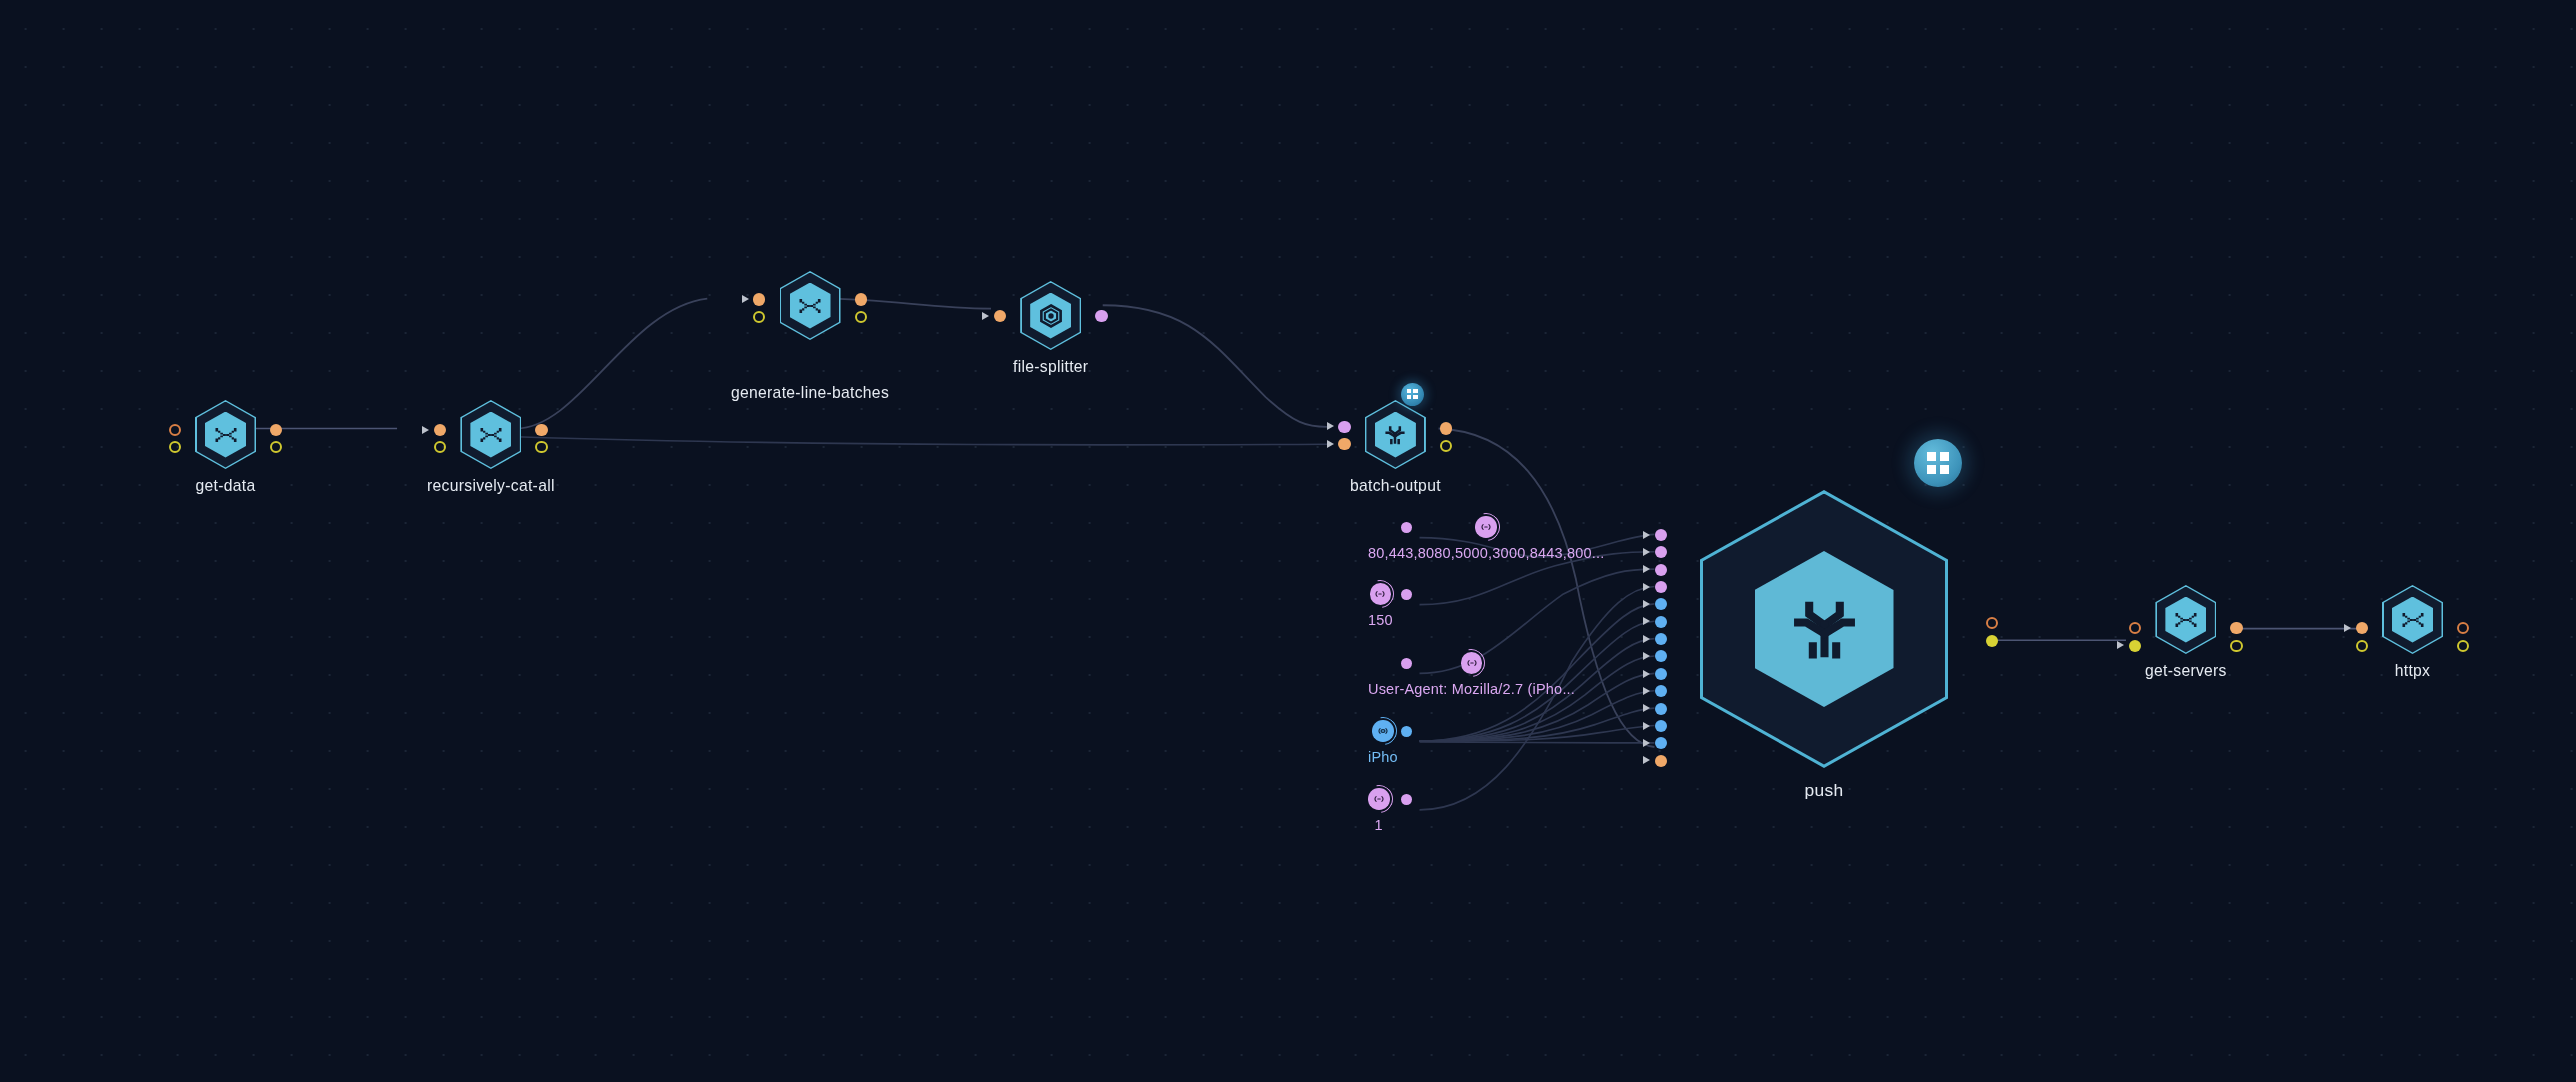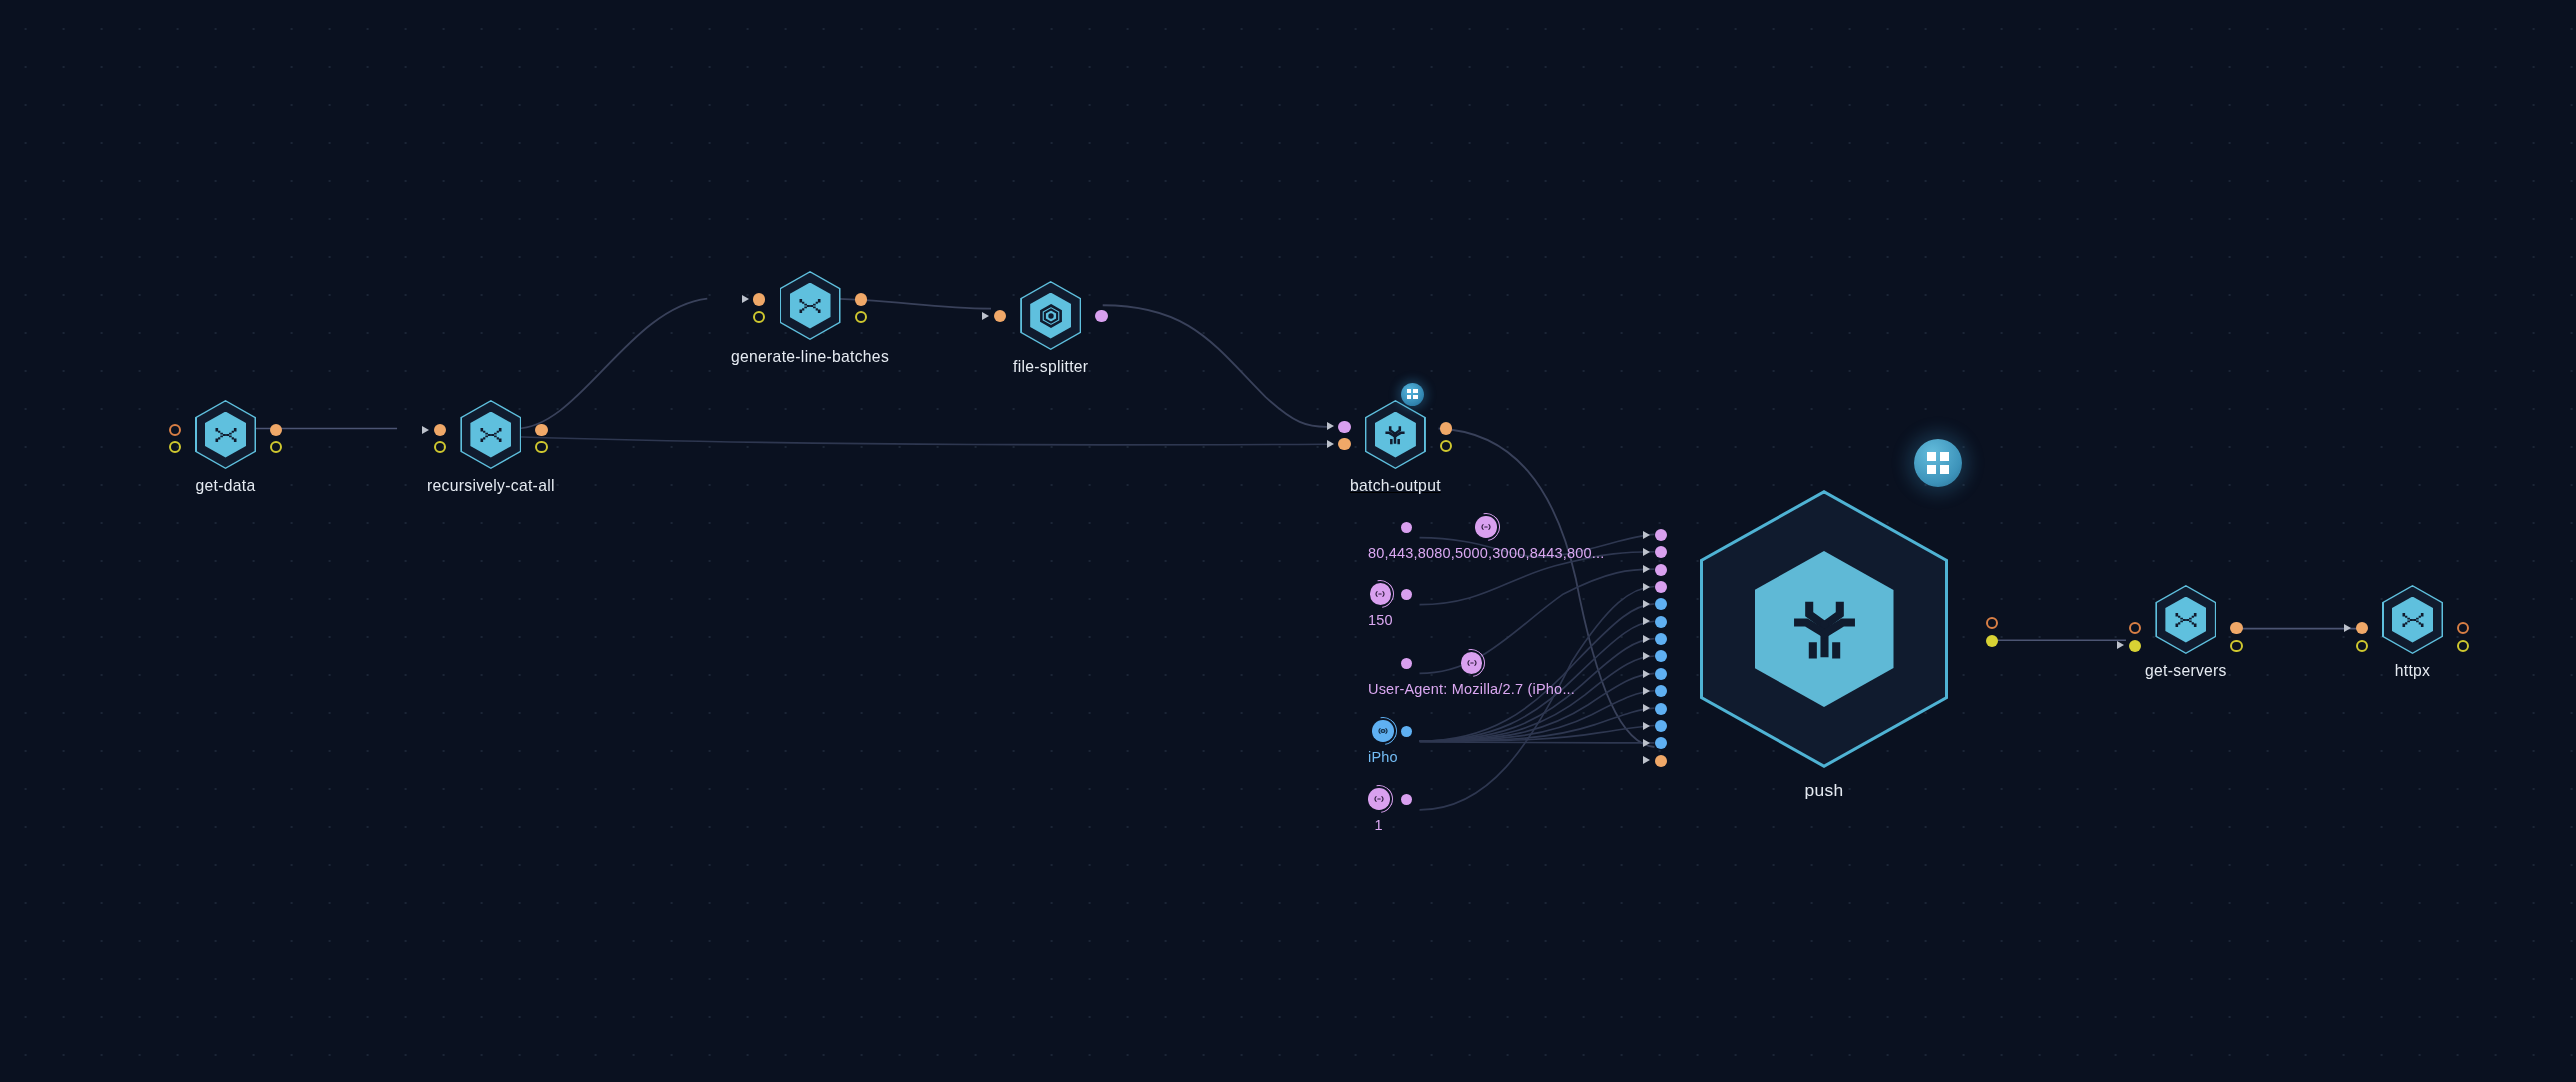--- a/index.html
+++ b/index.html
@@ -260,21 +260,21 @@
       </div>
       <div class="arrow" style="left:-38px; top:26px;"></div>
       <div class="port filled-orange" style="left:-26.5px; top:24px;"></div>
       <div class="port hollow-yellow" style="left:-26.5px; top:41px;"></div>
       <div class="port filled-orange" style="left:75px; top:24px;"></div>
       <div class="port hollow-yellow" style="left:75px; top:41px;"></div>
     </div>
     <div class="node-label">recursively-cat-all</div>
   </div>
 
-  <div class="node node-sm" style="left:731px; top:271px;">
+  <div class="node node-sm" style="left:731px; top:271px;gap:36px;">
     <div class="hex-wrap">
       <div class="ring">
         <div class="ring-inner">
           <div class="icon-hex">
             <svg viewBox="0 0 32 32">
                 <g fill="#101b2e">
               <path d="M4 8h3v4H4z M4 20h3v4H4z M7 11h2.5v2.5H7z M7 18.5h2.5V21H7z M9.5 13.5h3v2h-3z M9.5 16.5h3v2h-3z M12.5 14.8h3v2.4h-3z"></path>
               <path d="M28 8h-3v4h3z M28 20h-3v4h3z M25 11h-2.5v2.5H25z M25 18.5h-2.5V21H25z M19.5 13.5h3v2h-3z M19.5 16.5h3v2h-3z M16.5 14.8h3v2.4h-3z"></path>
               <path d="M13.8 15.1h4.4v1.8h-4.4z"></path>
             </g>
@@ -304,21 +304,21 @@
           </div>
         </div>
       </div>
       <div class="arrow" style="left:-38px; top:31px;"></div>
       <div class="port filled-orange" style="left:-26.5px; top:29px;"></div>
       <div class="port filled-violet" style="left:75px; top:29px;"></div>
     </div>
     <div class="node-label">file-splitter</div>
   </div>
 
-  <div class="node node-sm" style="left:1350px; top:400px;text-decoration:underline;">
+  <div class="node node-sm" style="left:1350px; top:400px;">
     <div class="hex-wrap">
       <div class="ring">
         <div class="ring-inner">
           <div class="icon-hex">
             <svg viewBox="0 0 32 32">
                 <g fill="none" stroke="#101b2e" stroke-width="2.9" stroke-linecap="square">
               <path d="M10.5 7.5 L10.5 10.5 L16 14.5 L21.5 10.5 L21.5 7.5"></path>
               <path d="M16 14.5 L16 24.5"></path>
               <path d="M16 17.5 L9.5 13.5 L6.5 13.5"></path>
               <path d="M16 17.5 L22.5 13.5 L25.5 13.5"></path>

